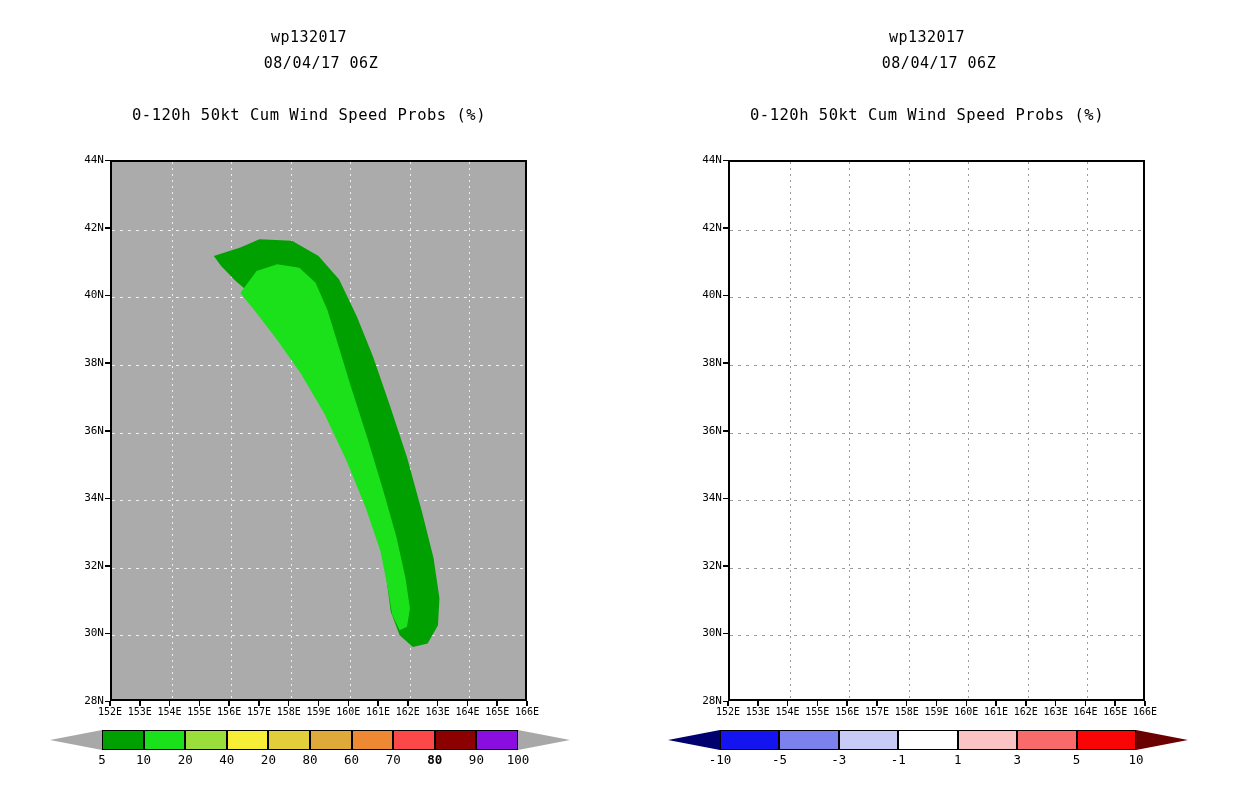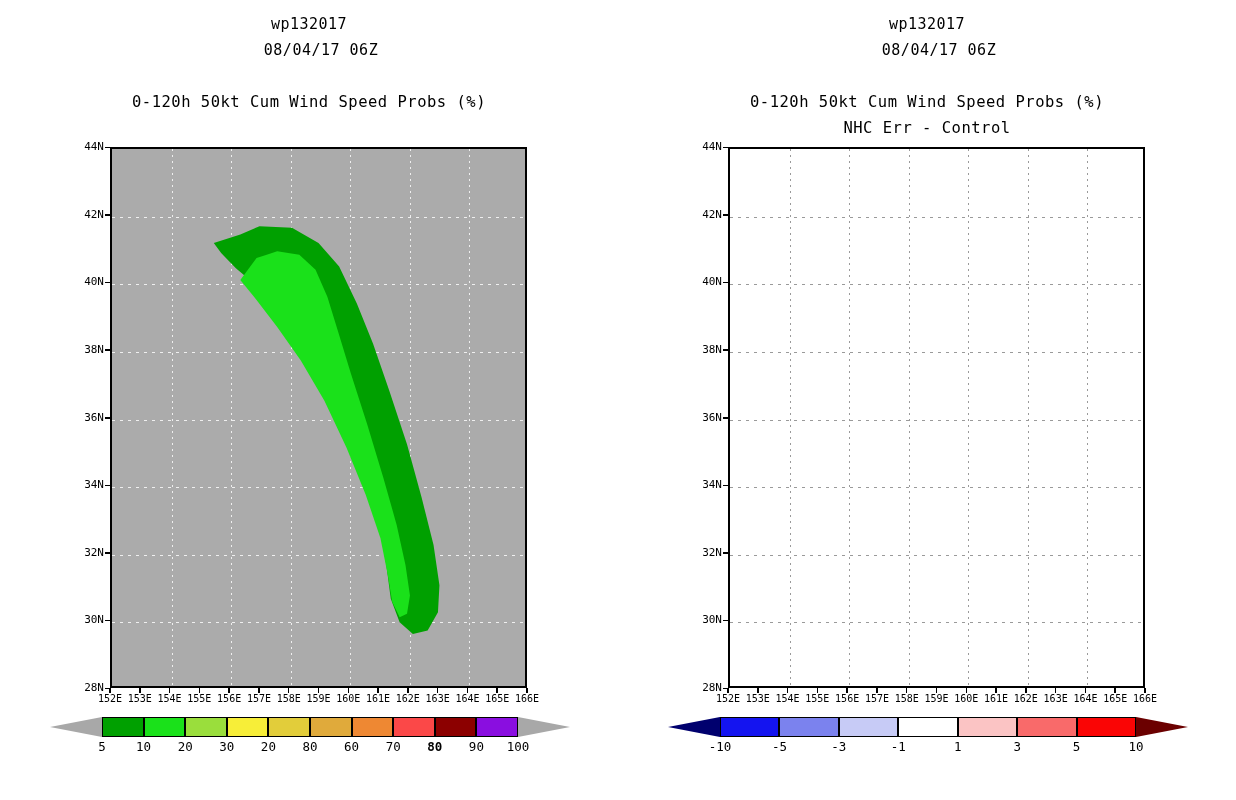--- a/index.html
+++ b/index.html
@@ -1,18 +1,18 @@
 <!DOCTYPE html>
 <html><head>
 <meta charset="utf-8">
 <style>
   html,body{margin:0;padding:0;background:#ffffff;}
   body{width:1236px;height:800px;position:relative;overflow:hidden;
        font-family:"DejaVu Sans Mono","Liberation Mono",monospace;color:#000;}
-  .panel{position:absolute;top:1px;height:596px;width:618px;}
+  .panel{position:absolute;top:14px;height:596px;width:618px;}
   .panel.left{left:0;}
   .panel.right{left:618px;}
 
   .title{position:absolute;width:100%;text-align:center;font-size:15px;letter-spacing:.5px;white-space:nowrap;}
   .t1{top:14px;}
   .t2{top:40px;padding-left:12px;}
   .t3{top:92px;font-size:15.5px;}
   .t4{top:118px;font-size:15.5px;}
 
   .plotbox{position:absolute;left:110px;top:146px;width:417px;height:541px;
@@ -126,36 +126,35 @@
       <div class="cb-seg" style="left: 176.8px; width: 41.6px; background: rgb(247, 238, 56);"></div>
       <div class="cb-seg" style="left: 218.4px; width: 41.6px; background: rgb(226, 205, 58);"></div>
       <div class="cb-seg" style="left: 260px; width: 41.6px; background: rgb(224, 170, 59);"></div>
       <div class="cb-seg" style="left: 301.6px; width: 41.6px; background: rgb(238, 136, 51);"></div>
       <div class="cb-seg" style="left: 343.2px; width: 41.6px; background: rgb(251, 72, 72);"></div>
       <div class="cb-seg" style="left: 384.8px; width: 41.6px; background: rgb(140, 0, 0);"></div>
       <div class="cb-seg" style="left: 426.4px; width: 41.6px; background: rgb(138, 14, 224);"></div>
       <div class="cb-label" style="left: 52px;">5</div>
       <div class="cb-label" style="left: 93.6px;">10</div>
       <div class="cb-label" style="left: 135.2px;">20</div>
-      <div class="cb-label" style="left: 176.8px;">30</div>
+      <div class="cb-label" style="left: 176.8px;">40</div>
       <div class="cb-label" style="left: 218.4px;">20</div>
       <div class="cb-label" style="left: 260px;">80</div>
       <div class="cb-label" style="left: 301.6px;">60</div>
       <div class="cb-label" style="left: 343.2px;">70</div>
       <div class="cb-label" style="left: 384.8px; font-weight: bold;">80</div>
       <div class="cb-label" style="left: 426.4px;">90</div>
       <div class="cb-label" style="left: 468px;">100</div>
     </div>
 </div>
 
 <div class="panel right">
   <div class="title t1">wp132017</div>
   <div class="title t2">08/04/17 06Z</div>
   <div class="title t3">0-120h 50kt Cum Wind Speed Probs (%)</div>
-  <div class="title t4">NHC Err - Control</div>
 
   <div class="plotbox white" id="plot-right">
     <div class="grid" id="grid-right">
         <div class="gl-v" style="left: 59.5714px;"></div>
         <div class="gl-v" style="left: 119.143px;"></div>
         <div class="gl-v" style="left: 178.714px;"></div>
         <div class="gl-v" style="left: 238.286px;"></div>
         <div class="gl-v" style="left: 297.857px;"></div>
         <div class="gl-v" style="left: 357.429px;"></div>
         <div class="gl-h" style="top: 473.375px;"></div>

